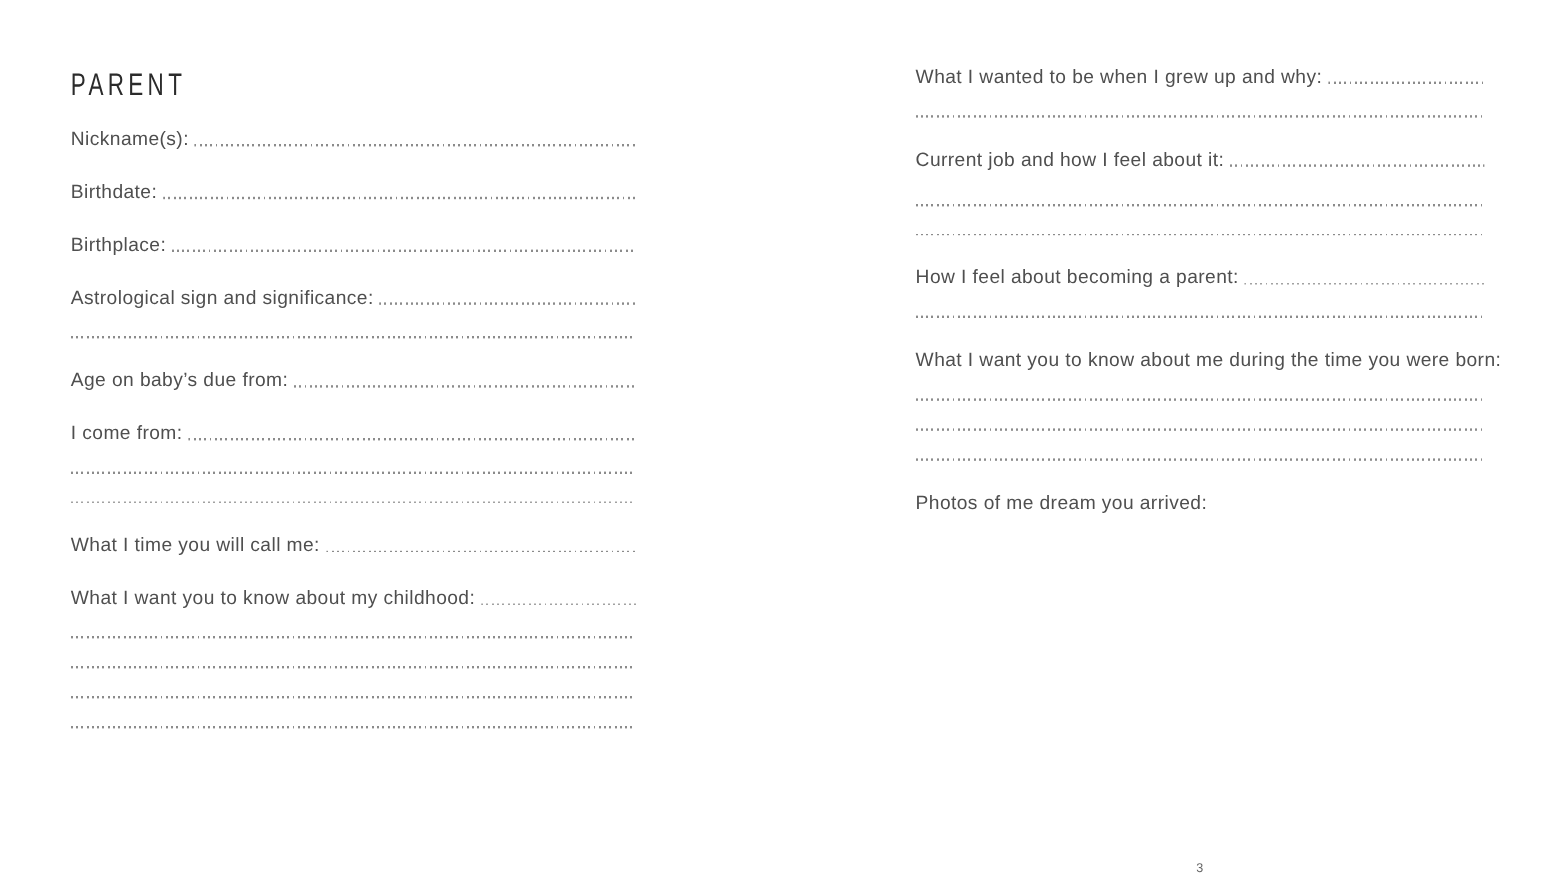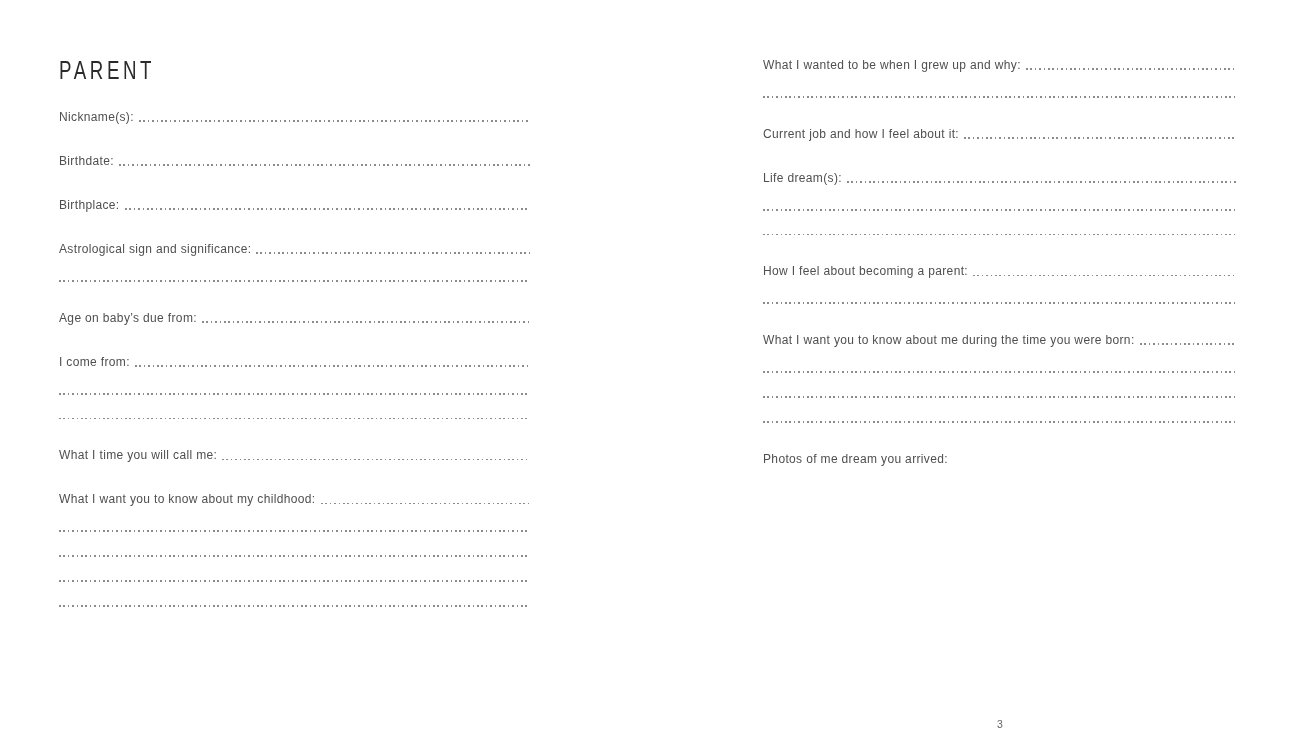--- a/index.html
+++ b/index.html
@@ -35,21 +35,21 @@
 
   .field { margin-bottom: 28px; }
   .field:last-child { margin-bottom: 0; }
 
   .field-row {
     display: flex;
     align-items: flex-end;
     height: 16px;
   }
   .label {
-    font-size: 12px;
+    font-size: 16px;
     line-height: 16px;
     color: #4f4f4f;
     letter-spacing: 0.35px;
     white-space: nowrap;
   }
   .dots {
     flex: 1 1 auto;
     height: 1.8px;
     margin-left: 5px;
     margin-bottom: 3px;
@@ -158,24 +158,20 @@
         </div>
 
   <div class="field">
     <div class="field-row">
       <span class="label">Current job and how I feel about it:</span>
       <span class="dots"></span>
     </div>
   </div>
 
   <div class="field">
-    <div class="field-row">
-      <span class="label">Life dream(s):</span>
-      <span class="dots"></span>
-    </div>
   <div class="cont"></div>
           <div class="cont"></div>
         </div>
 
   <div class="field">
     <div class="field-row">
       <span class="label">How I feel about becoming a parent:</span>
       <span class="dots"></span>
     </div>
   <div class="cont"></div>

